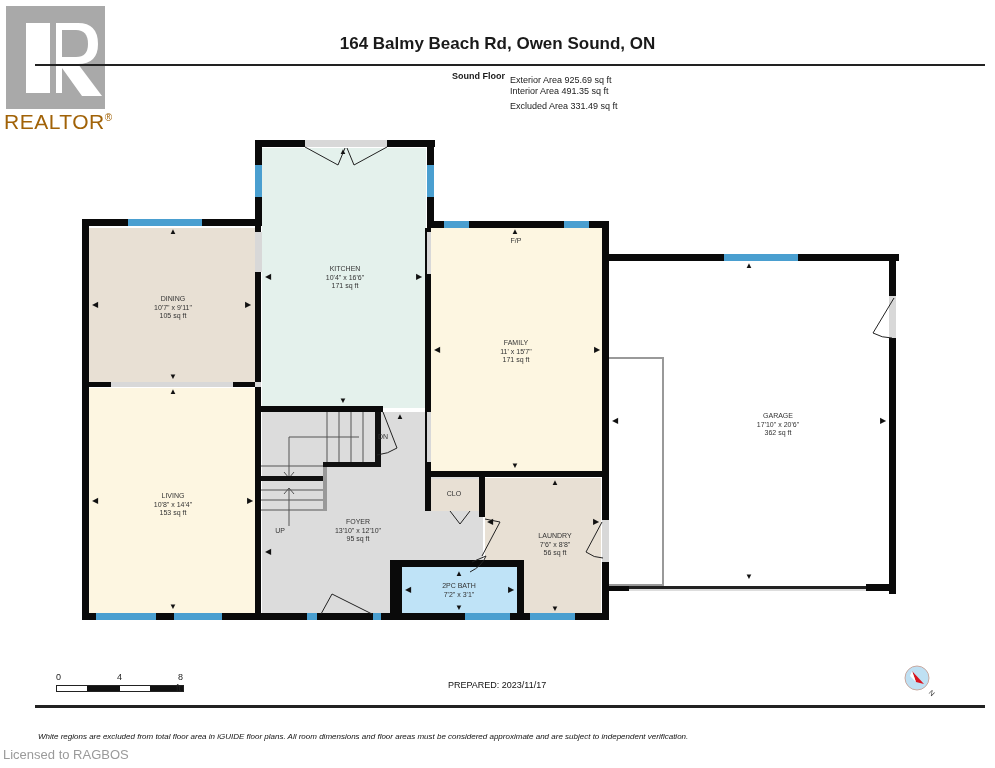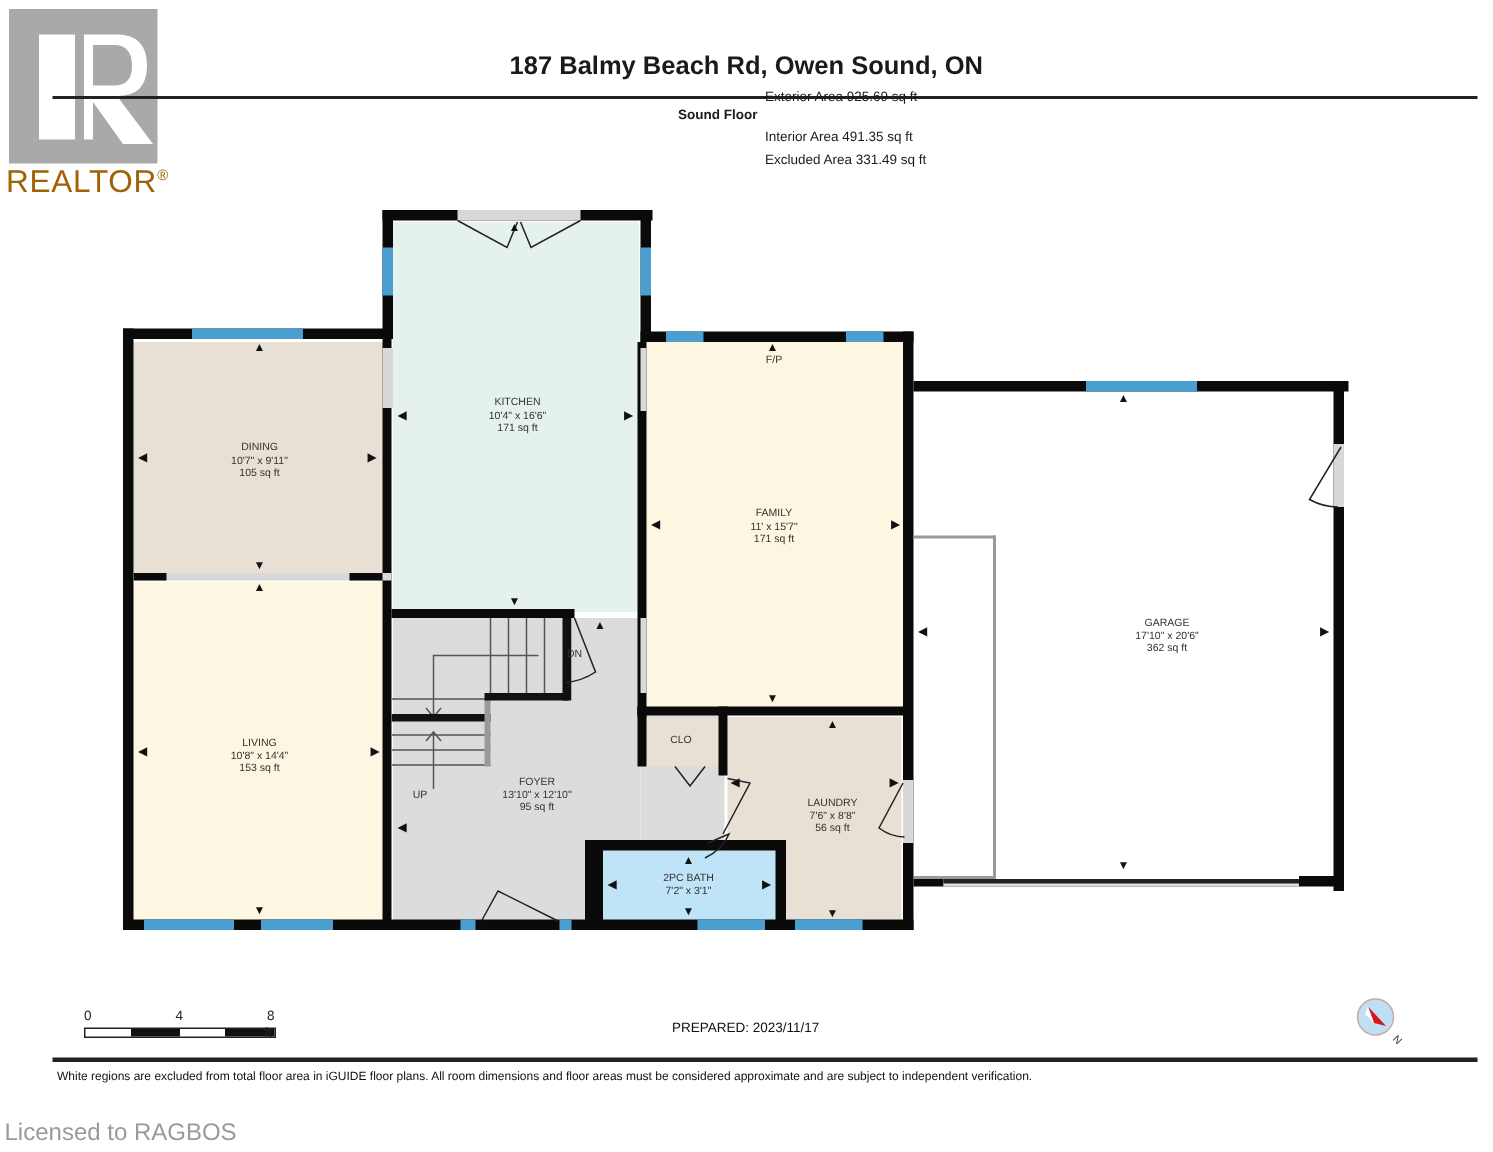--- a/index.html
+++ b/index.html
@@ -21,40 +21,40 @@
   
   .room { position:absolute; }
   .room-label { position:absolute; text-align:center; font-size:7px; line-height:8.5px; color:#333; transform:translateX(-50%); white-space:nowrap; }
   .wall { position:absolute; background:#0a0a0a; }
   .win { position:absolute; background:#4a9fd0; }
   .open { position:absolute; background:#d8d8d8; }
   .arrow { position:absolute; font-size:8px; line-height:8px; color:#111; transform:translate(-50%,-50%); }
 
   .scale-num { top:672px; font-size:9px; color:#222; }
   .bottom-rule { left:35px; top:705px; width:950px; height:3px; background:#222; }
-  .disclaimer { left:38px; top:713px; font-size:8px; color:#111; }
+  .disclaimer { left:38px; top:732px; font-size:8px; color:#111;font-style:italic; }
   .prepared { left:448px; top:680px; font-size:9px; color:#111; }
-  .licensed { left:3px; top:747px; font-size:16px; color:#9a9a9a; }
+  .licensed { left:3px; top:747px; font-size:13px; color:#9a9a9a; }
 </style>
 </head>
 <body>
 
 <div class="abs logo-box">
   <svg width="99" height="103" viewBox="0 0 99 103">
     <rect x="20" y="17" width="24" height="70" fill="#fff"></rect>
     <path d="M50 17 H72 Q92 17 92 38 Q92 58 72 58 L96 90 H76 L56 62 V87 H50 Z" fill="#fff"></path>
     <path d="M56 24 H70 Q82 24 82 38 Q82 51 70 51 H56 Z" fill="#a9a9a9"></path>
   </svg>
 </div>
 <div class="abs logo-text"><span>REALTOR</span><sup>®</sup></div>
 
-<div class="abs title">187 Balmy Beach Rd, Owen Sound, ON</div>
+<div class="abs title">164 Balmy Beach Rd, Owen Sound, ON</div>
 <div class="abs title-rule"></div>
 <div class="abs area-label">Sound Floor</div>
-<div class="abs area-line" style="top:59px">Exterior Area 925.69 sq ft</div>
+<div class="abs area-line" style="top:75px">Exterior Area 925.69 sq ft</div>
 <div class="abs area-line" style="top:86px">Interior Area 491.35 sq ft</div>
 <div class="abs area-line" style="top:101px">Excluded Area 331.49 sq ft</div>
 
 <div class="abs" style="left:0;top:0;width:995px;height:768px;">
 
   <div class="room" style="left:89px;top:228px;width:168px;height:156px;background:#e8e0d4"></div>
   <div class="room" style="left:262px;top:148px;width:164px;height:260px;background:#e4f1ec"></div>
   <div class="room" style="left:431px;top:228px;width:172px;height:245px;background:#fdf6e1"></div>
   <div class="room" style="left:89px;top:388px;width:168px;height:226px;background:#fdf6e1"></div>
   <div class="room" style="left:262px;top:412px;width:165px;height:202px;background:#dcdcdc"></div>

